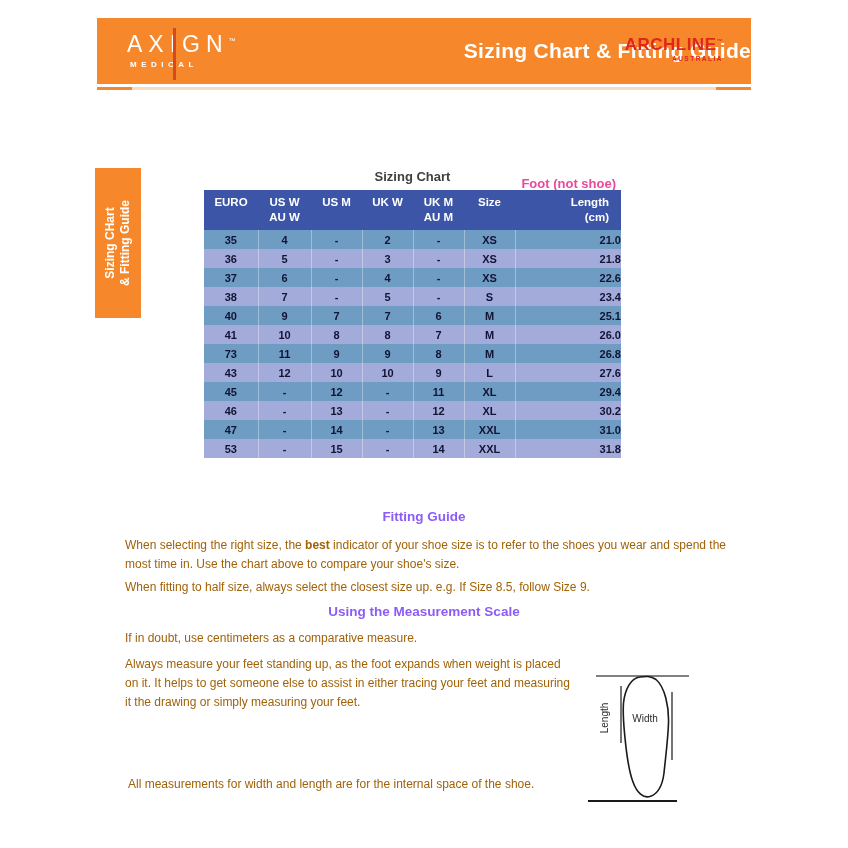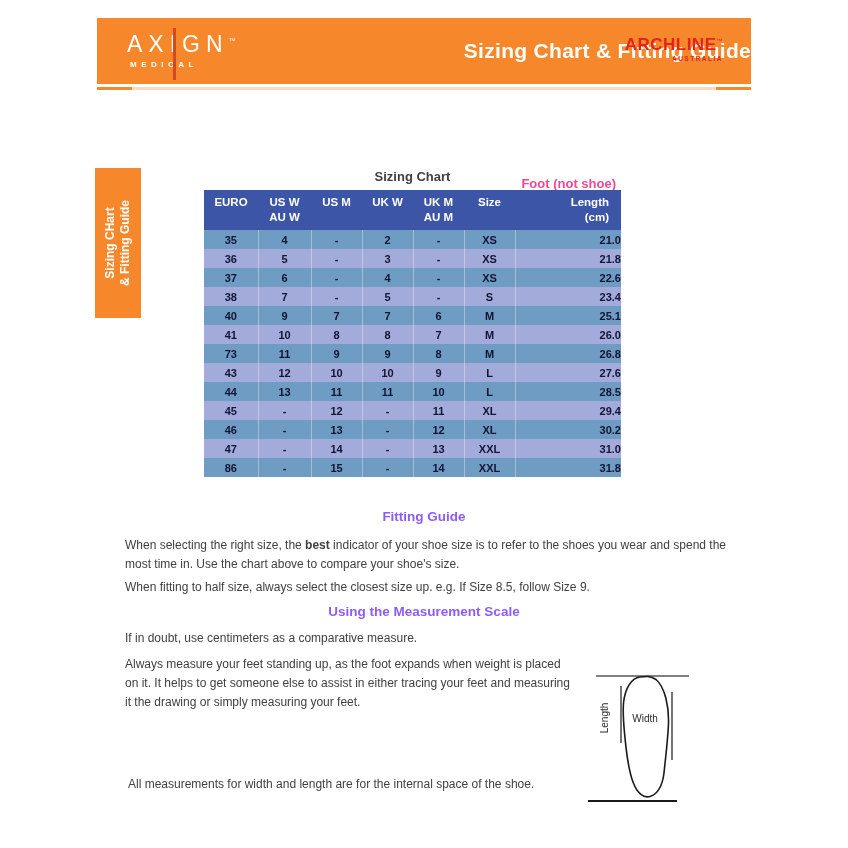--- a/index.html
+++ b/index.html
@@ -45,21 +45,21 @@
             color:#131335; border-left:1px solid rgba(255,255,255,0.35); }
   table.sizing td:first-child { border-left:none; }
   table.sizing td:last-child { text-align:right; padding-right:0; }
   table.sizing tbody tr:nth-child(odd)  td { background:#6E9CC3; }
   table.sizing tbody tr:nth-child(even) td { background:#A3ABDB; }
   .th2 { display:block; }
 
   
   .h-center { position:absolute; left:125px; width:598px; text-align:center;
             font-size:13.5px; font-weight:700; color:#8b5cf6; }
-  .para { position:absolute; left:125px; font-size:12px; line-height:19px; color:#404040; }
+  .para { position:absolute; left:125px; font-size:12px; line-height:19px; color:#a16207; }
   .bold { font-weight:700; }
 
   
   .foot-diagram { position:absolute; left:588px; top:666px; width:110px; height:142px; }
   .foot-diagram text { font-family:"Liberation Sans", sans-serif; fill:#2b2b2b; }
 </style>
 </head>
 <body>
 
 <div class="page">
@@ -197,29 +197,20 @@
         <tr>
           <td>43</td>
           <td>12</td>
           <td>10</td>
           <td>10</td>
           <td>9</td>
           <td>L</td>
           <td>27.6</td>
         </tr>
         <tr>
-          <td>44</td>
-          <td>13</td>
-          <td>11</td>
-          <td>11</td>
-          <td>10</td>
-          <td>L</td>
-          <td>28.5</td>
-        </tr>
-        <tr>
           <td>45</td>
           <td>-</td>
           <td>12</td>
           <td>-</td>
           <td>11</td>
           <td>XL</td>
           <td>29.4</td>
         </tr>
         <tr>
           <td>46</td>
@@ -233,21 +224,21 @@
         <tr>
           <td>47</td>
           <td>-</td>
           <td>14</td>
           <td>-</td>
           <td>13</td>
           <td>XXL</td>
           <td>31.0</td>
         </tr>
         <tr>
-          <td>86</td>
+          <td>53</td>
           <td>-</td>
           <td>15</td>
           <td>-</td>
           <td>14</td>
           <td>XXL</td>
           <td>31.8</td>
         </tr>
       </tbody>
   </table>
 

